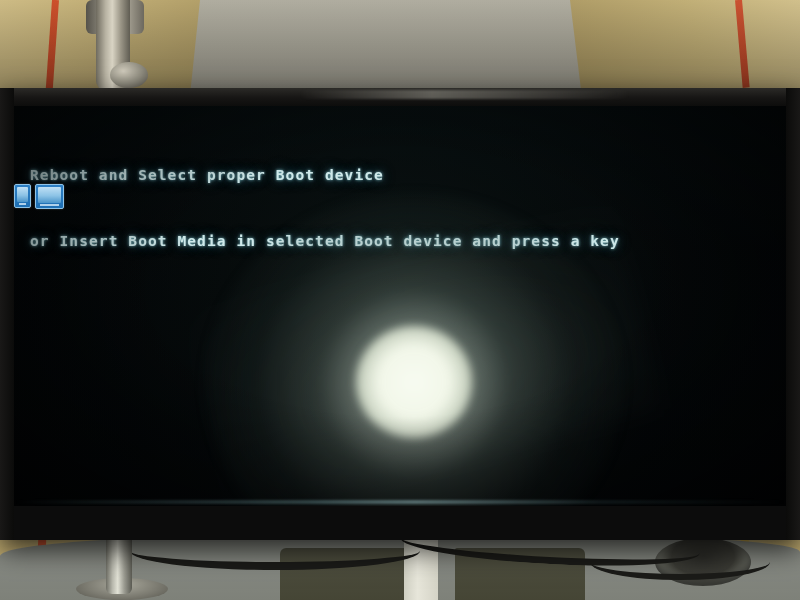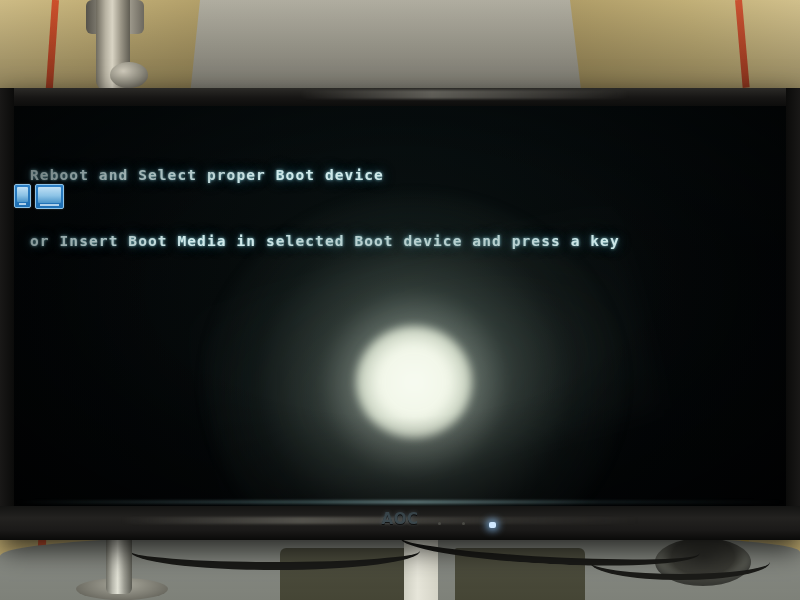--- a/index.html
+++ b/index.html
@@ -410,27 +410,20 @@
       <div class="glare-halo"></div>
       <div class="glare-core"></div>
       <div class="screen-vignette"></div>
       <div class="panel-seam"></div>
     </div>
 
     <div class="bezel-top"></div>
     <div class="bezel-top-sheen"></div>
     <div class="bezel-left"></div>
     <div class="bezel-right"></div>
-    <div class="bezel-bottom">
-      <div class="bezel-bottom-sheen"></div>
-      <div class="brand">AOC</div>
-      <div class="osd-dot d1"></div>
-      <div class="osd-dot d2"></div>
-      <div class="power-led"></div>
-    </div>
 
     <div class="sticker s1">
       <div class="s-inner"></div>
       <div class="s-bar"></div>
     </div>
     <div class="sticker s2">
       <div class="s-inner"></div>
       <div class="s-bar"></div>
     </div>
 

